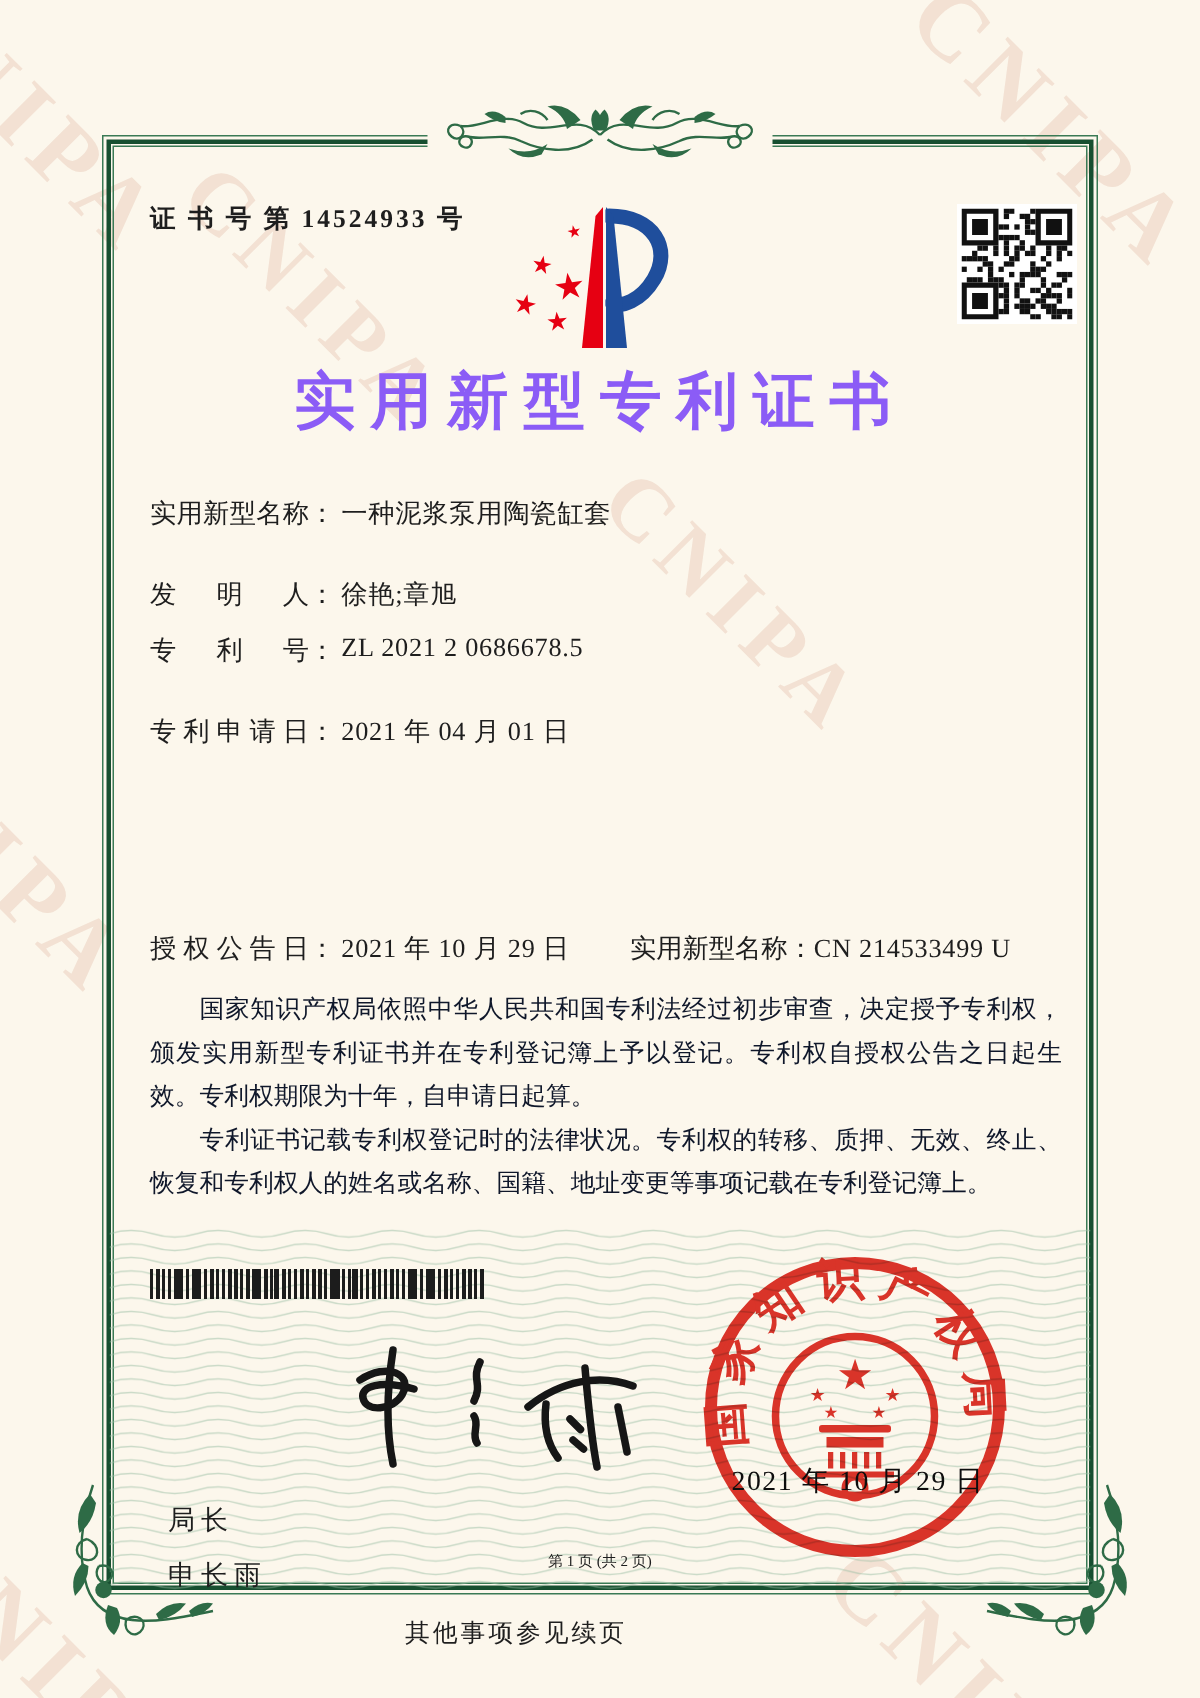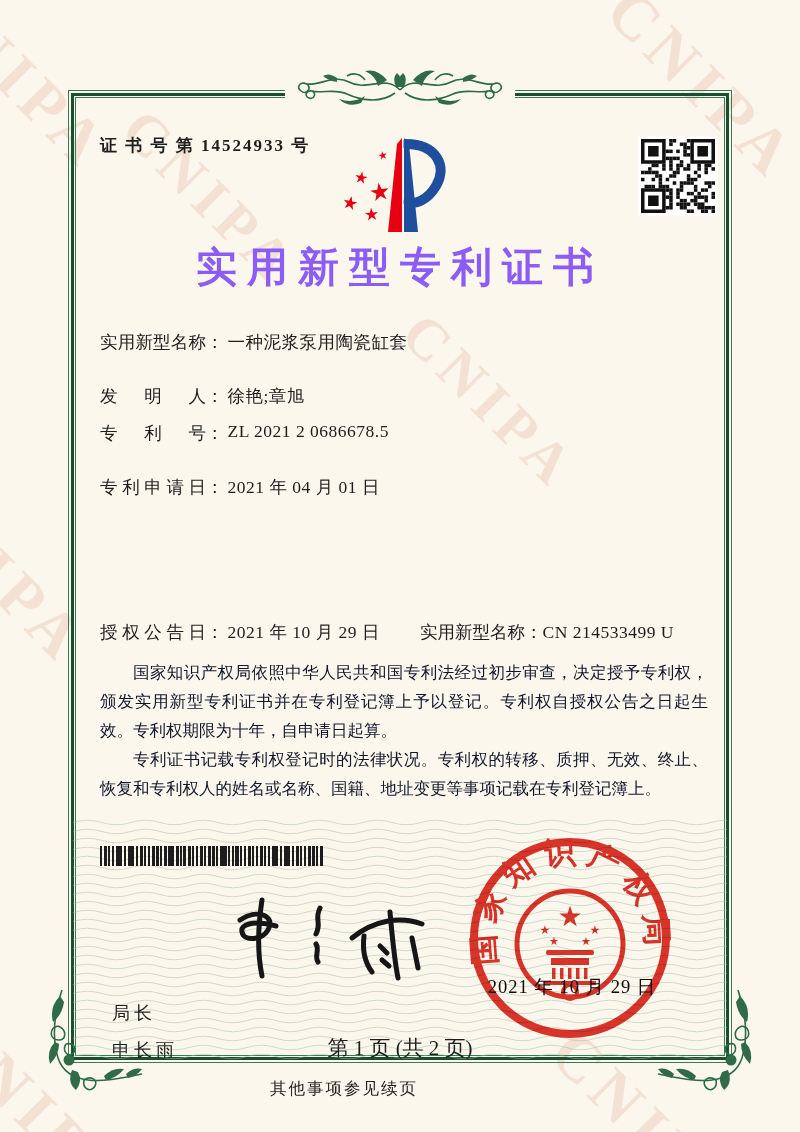--- a/index.html
+++ b/index.html
@@ -63,21 +63,21 @@
   .signer { position:absolute; left:112px; top:965px; font-size:18px;
     letter-spacing:4px; z-index:5;margin-top:36px; }
   .signer div { margin-bottom:13px; }
   .signature { position:absolute; left:224px; top:886px; z-index:5; }
   .seal { position:absolute; left:466px; top:834px; width:208px; height:208px;
     z-index:6; opacity:0.93; mix-blend-mode:multiply; }
   .seal-date { position:absolute; left:472px; top:974px; width:200px;
     text-align:center; font-size:18.5px; color:#0d0d0d; z-index:7;
     letter-spacing:1px; }
   .pagenum { position:absolute; left:0; top:1034px; width:800px;
-    text-align:center; font-size:21px; z-index:5;font-family:Liberation Serif, serif; }
+    text-align:center; font-size:10px; z-index:5;font-family:Liberation Serif, serif; }
   .contnote { position:absolute; left:0; top:1078px; width:688px;
     text-align:center; font-size:16.5px; letter-spacing:2px; z-index:5; }
 </style>
 </head>
 <body>
 
 <div class="page">
 
   <div class="wm" style="left:-44px; top:-36px;">CNIPA</div>
   <div class="wm" style="left:156px; top:96px; font-size:58px;">CNIPA</div>

